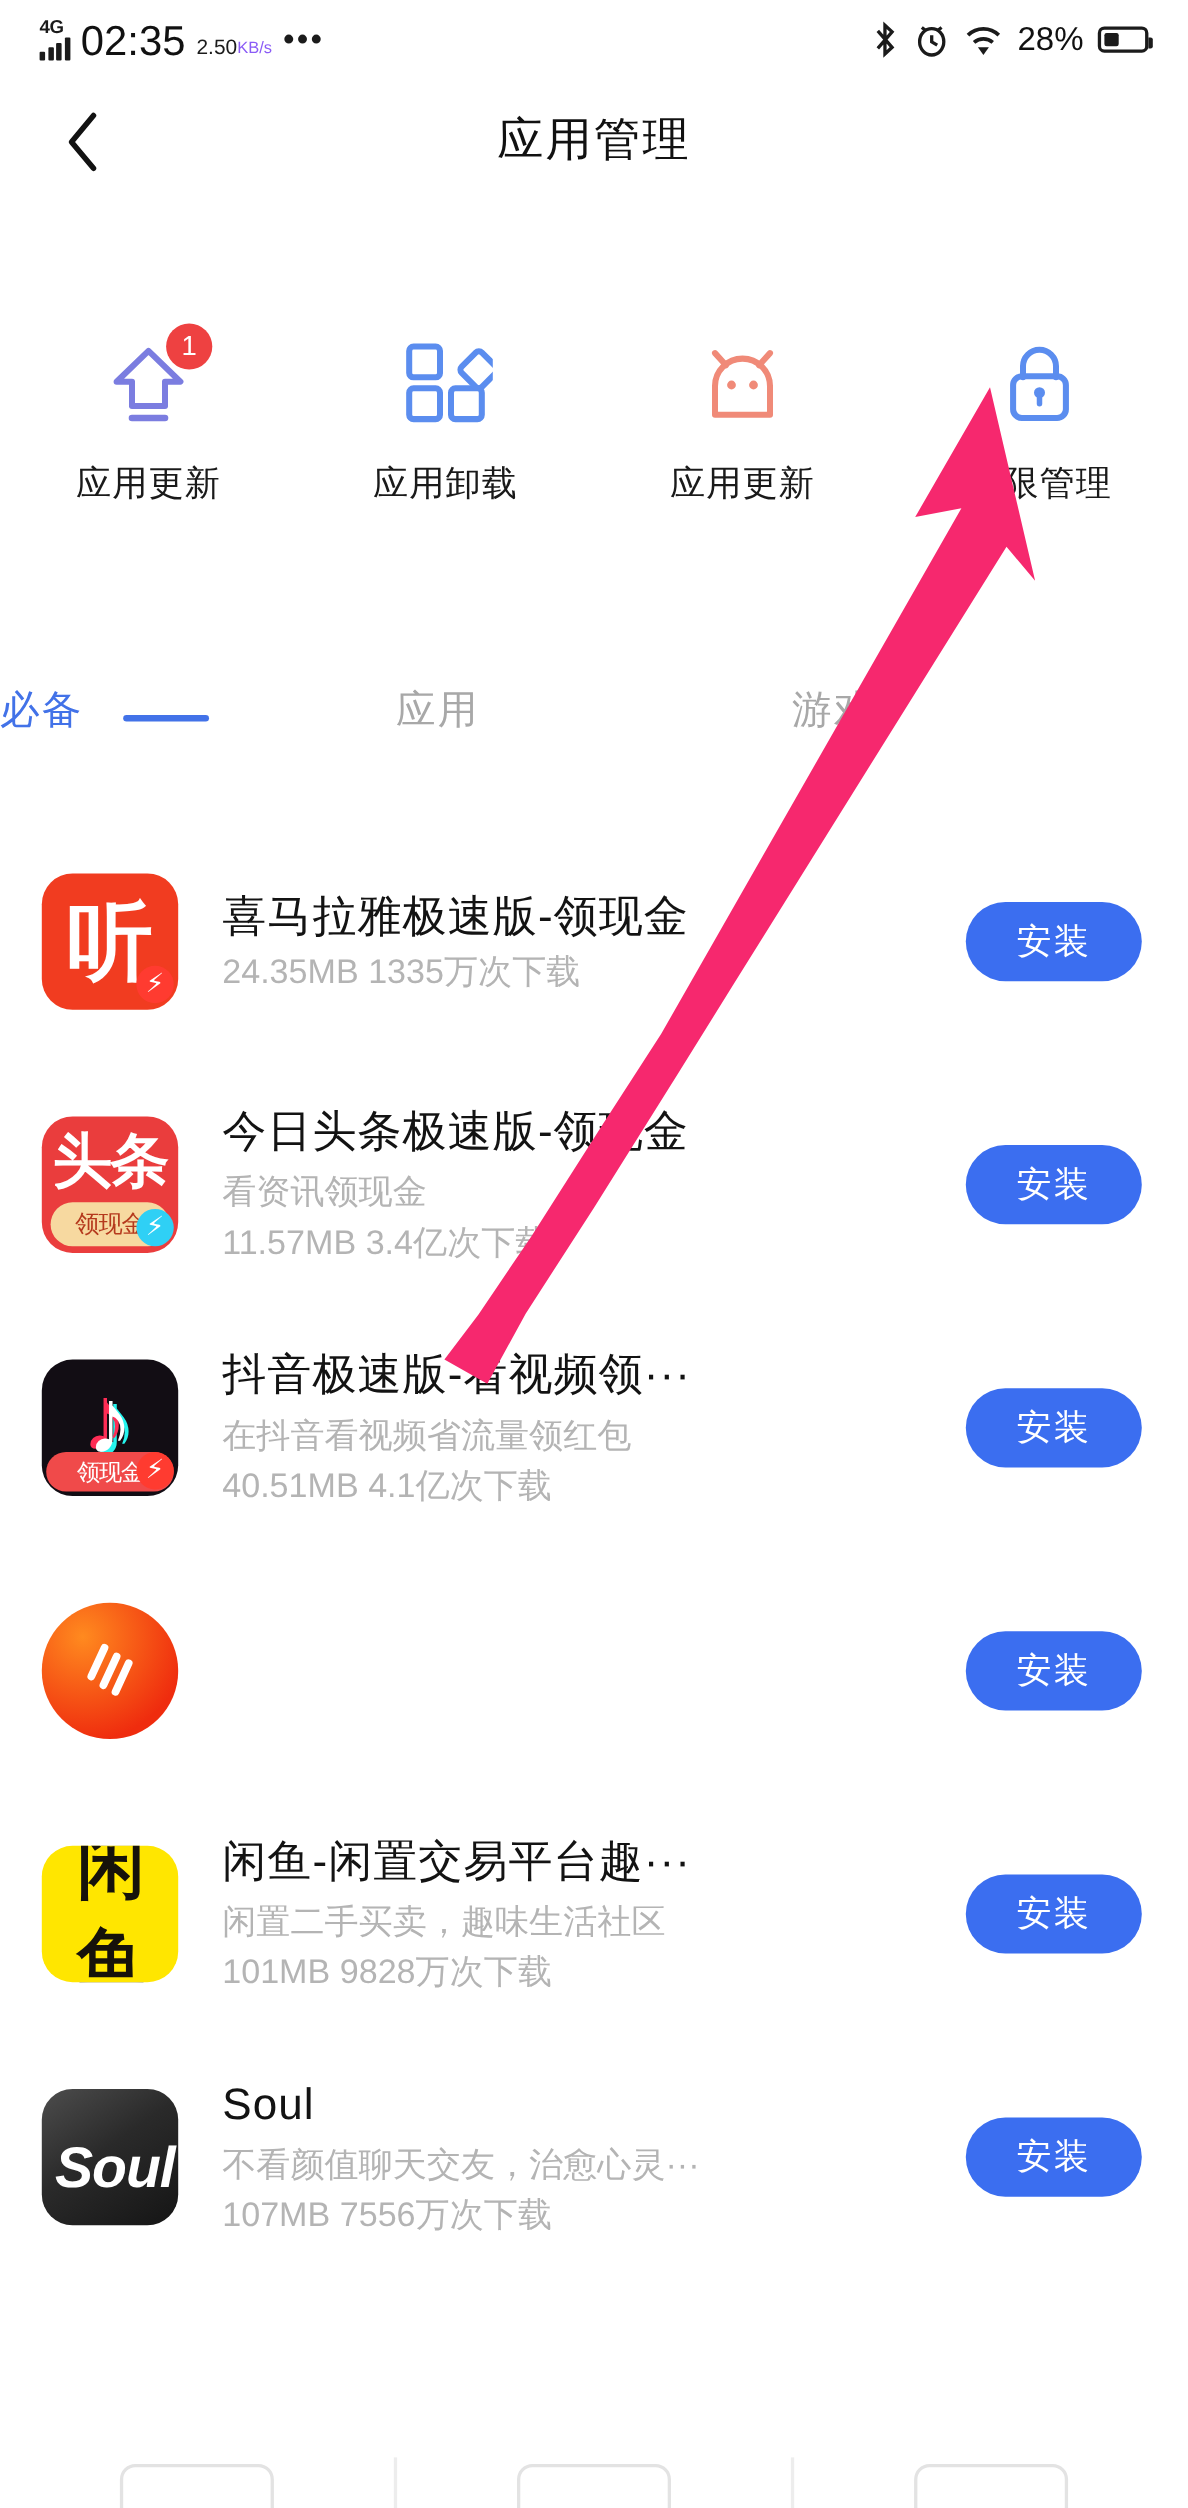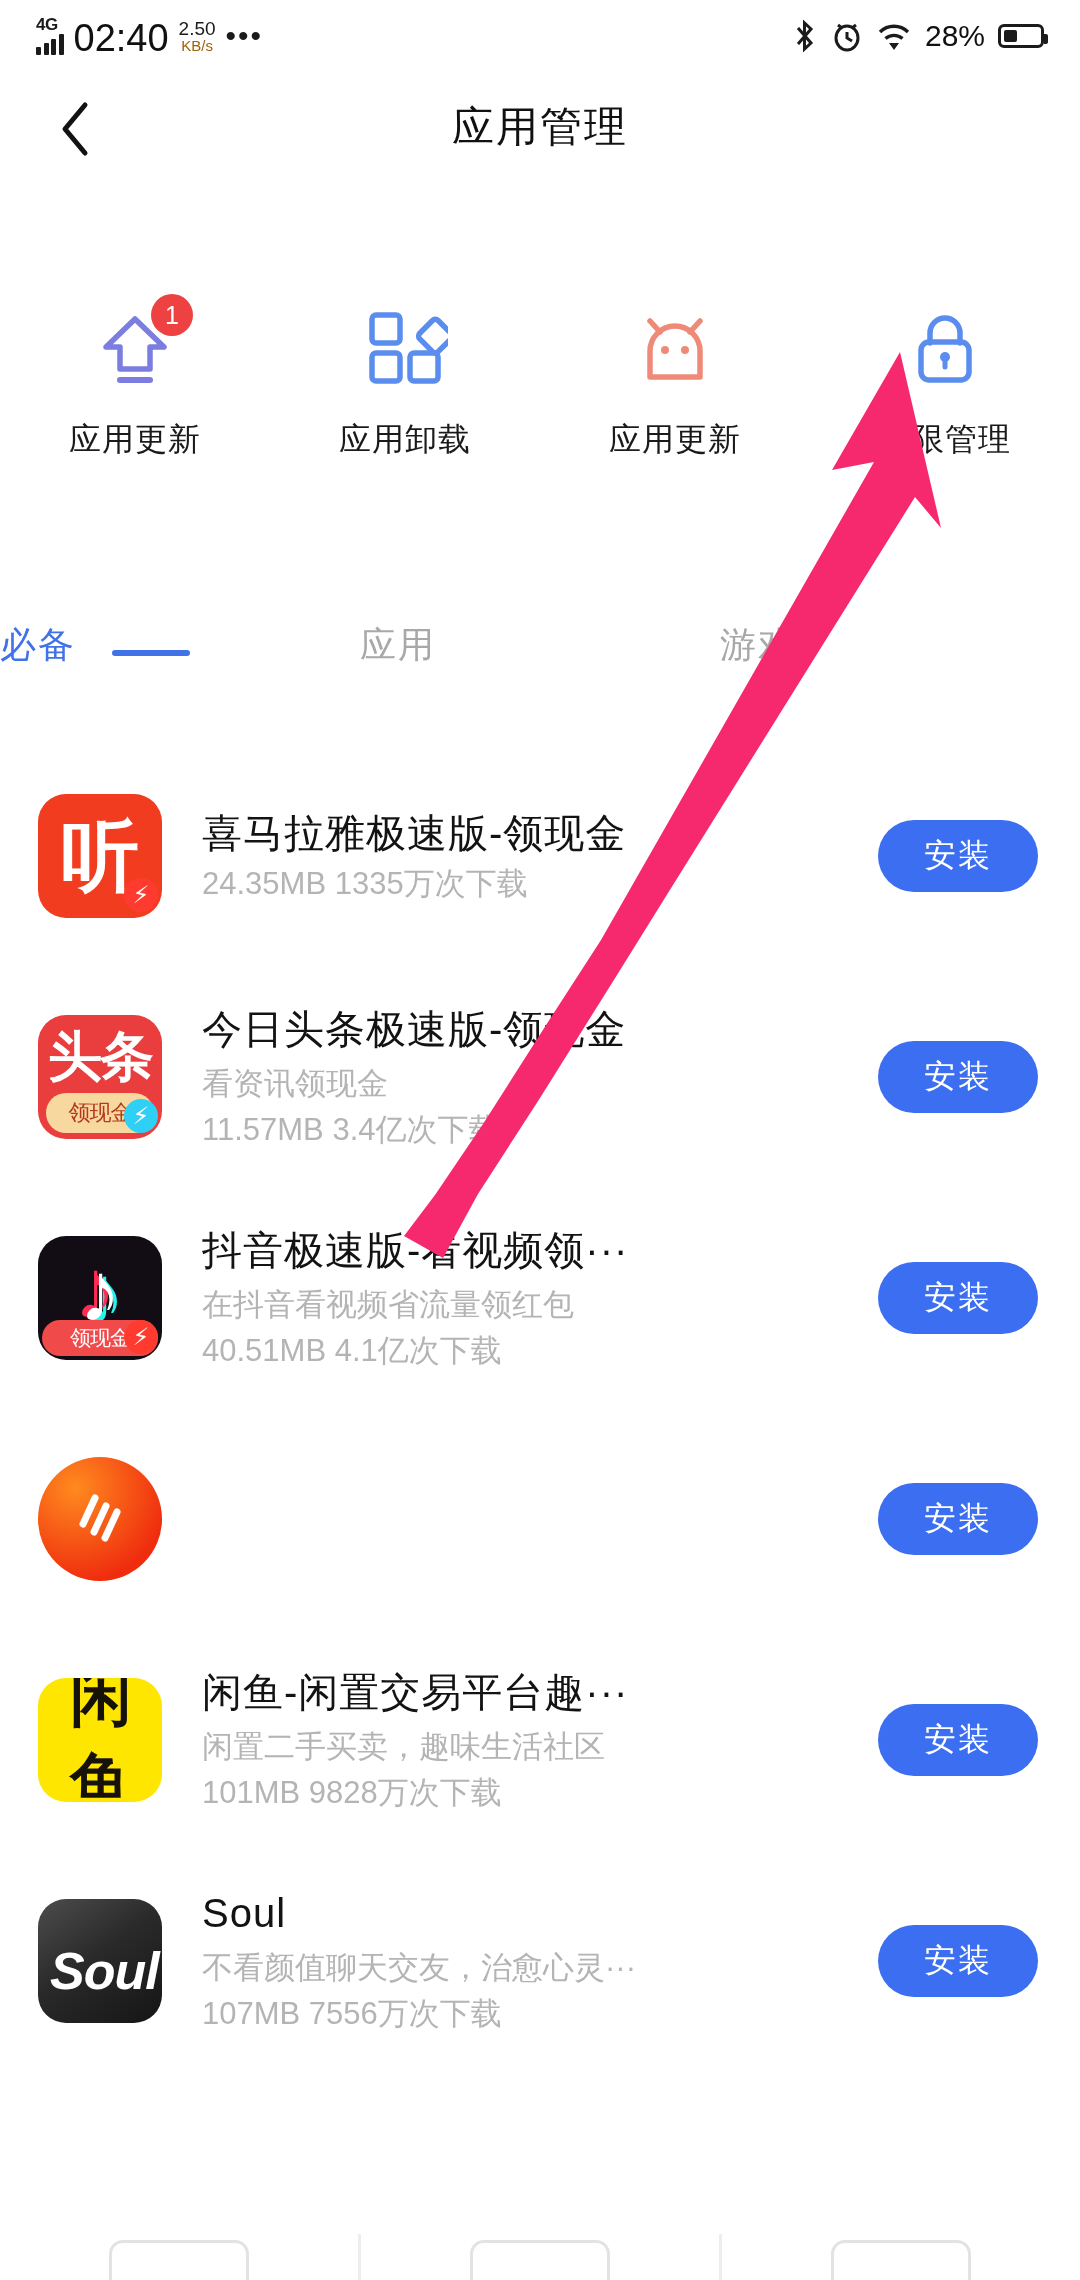--- a/index.html
+++ b/index.html
@@ -20,23 +20,23 @@
   .sb-left { display: flex; align-items: flex-end; gap: 10px; }
   .sb-4g { display: flex; flex-direction: column; align-items: flex-start; }
   .sb-4g .lbl { font-size: 17px; font-weight: bold; line-height: 16px; color:#1b1b1b; letter-spacing:-.5px;}
   .bars { display: flex; align-items: flex-end; gap: 2.5px; height: 22px; }
   .bars i { width: 5px; background: #1b1b1b; display:block; border-radius:1px;}
   .bars i:nth-child(1){height:8px}
   .bars i:nth-child(2){height:12px}
   .bars i:nth-child(3){height:16px}
   .bars i:nth-child(4){height:21px}
   .sb-time { font-size: 38px; color: #111; line-height: 40px; letter-spacing: 0px; font-weight:400; margin-bottom:-3px;}
-  .sb-speed { display:flex; flex-direction:column; align-items:center; line-height:1; margin-bottom:2px;}
+  .sb-speed { display:flex; flex-direction:row; align-items:center; line-height:1; margin-bottom:2px;}
   .sb-speed .n { font-size: 19px; color:#1b1b1b; }
-  .sb-speed .u { font-size: 15px; color:#a16207; }
+  .sb-speed .u { font-size: 15px; color:#8b5cf6; }
   .sb-dots { font-size: 30px; color:#1b1b1b; letter-spacing:2px; margin-bottom:2px;}
   .sb-right { display: flex; align-items: center; gap: 13px; }
   .sb-pct { font-size: 30px; color:#111; }
   .batt { width: 46px; height: 24px; border: 3px solid #1b1b1b; border-radius: 6px; position: relative; display:flex; align-items:center;}
   .batt::after { content:""; position:absolute; right:-7px; top:7px; width:4px; height:10px; background:#1b1b1b; border-radius:0 2px 2px 0;}
   .batt i { display:block; height:12px; width:13px; background:#1b1b1b; margin-left:3px; border-radius:2px;}
 
   
   .header { position:absolute; top:72px; left:0; width:1080px; height:110px; }
   .back { position:absolute; left:40px; top:22px; width:70px; height:70px; display:flex; align-items:center; justify-content:center; }
@@ -113,21 +113,21 @@
     <div class="sb-left">
       <div class="sb-4g">
         <span class="lbl">4G</span>
         <span class="bars">
             <i></i>
             <i></i>
             <i></i>
             <i></i>
           </span>
       </div>
-      <div class="sb-time">02:40</div>
+      <div class="sb-time">02:35</div>
       <div class="sb-speed">
         <span class="n">2.50</span>
         <span class="u">KB/s</span>
       </div>
       <div class="sb-dots">•••</div>
     </div>
     <div class="sb-right">
       <svg width="26" height="34" viewBox="0 0 26 34">
         <path d="M6 9 L19 24 L12.5 30 L12.5 4 L19 10 L6 25" fill="none" stroke="#1b1b1b" stroke-width="3"></path>
       </svg>

